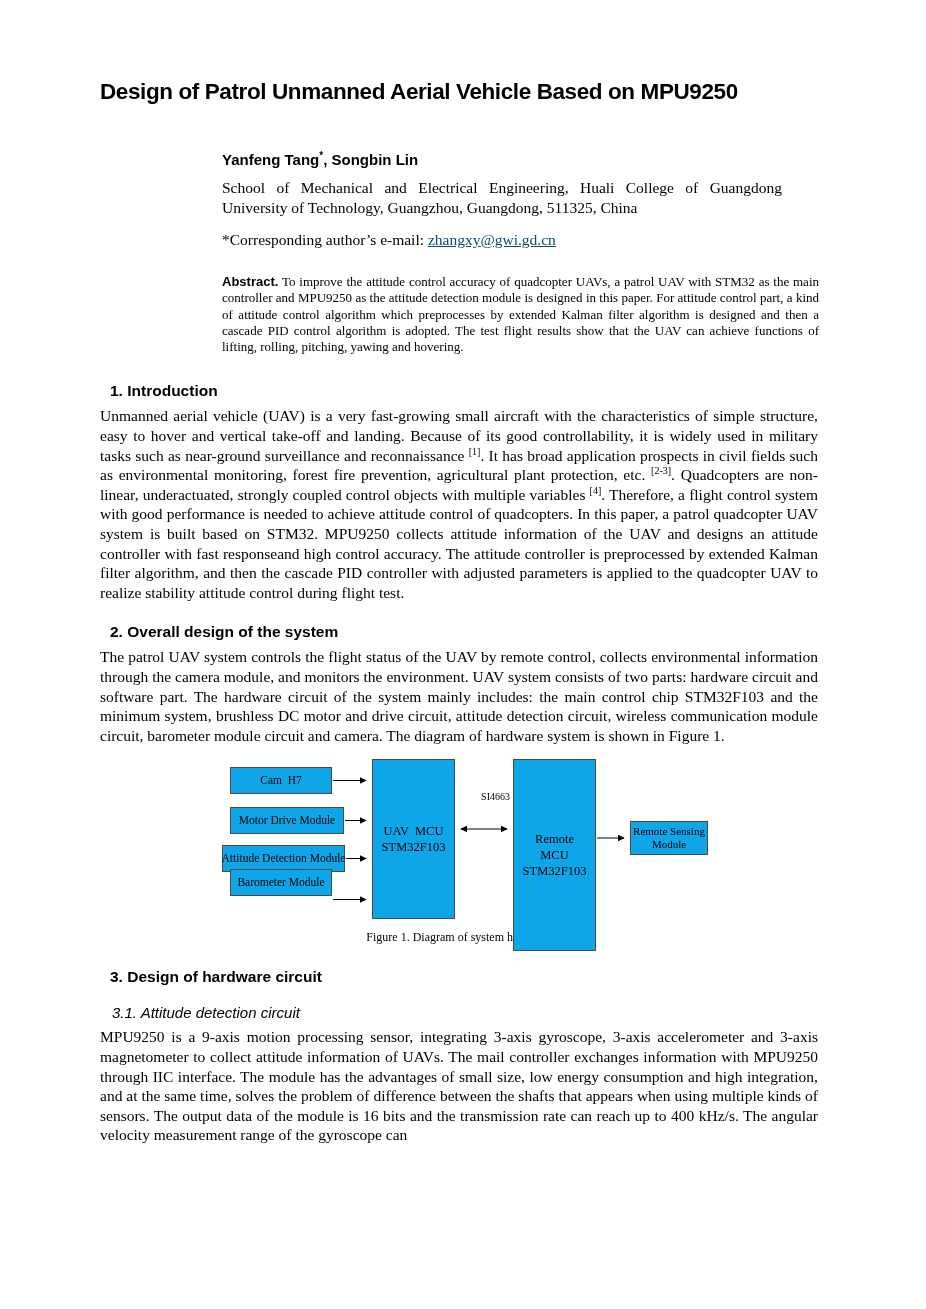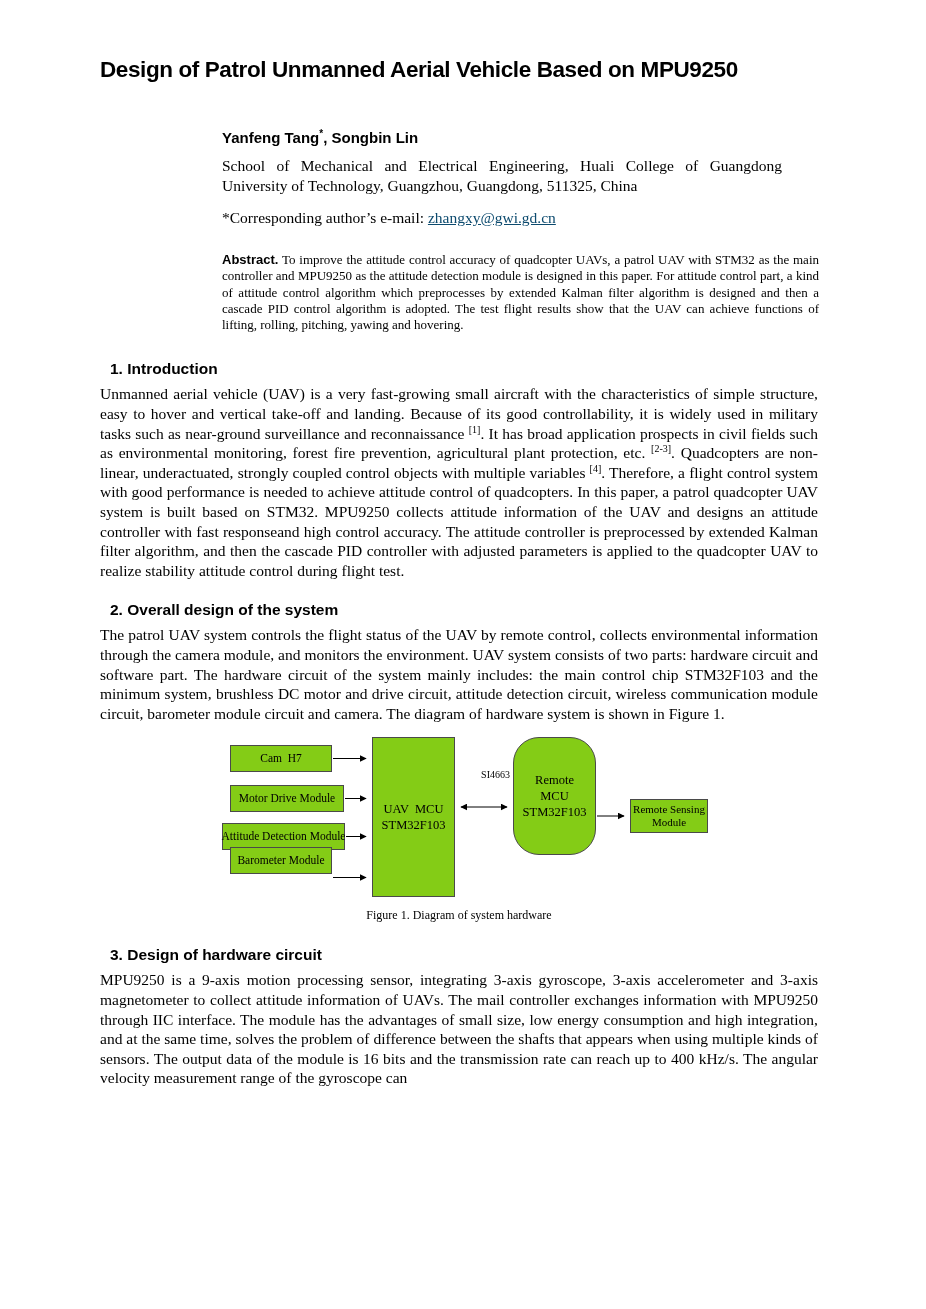--- a/index.html
+++ b/index.html
@@ -6,21 +6,21 @@
   html, body { margin: 0; padding: 0; background: #ffffff; }
   .page {
     width: 926px;
     min-height: 1309px;
     background: #ffffff;
     color: #000000;
     font-family: "Liberation Serif", serif;
     position: relative;
     overflow: hidden;
   }
-  .content { padding: 56px 108px 50px 100px; }
+  .content { padding: 78px 108px 50px 100px; }
 
   .title {
     font-family: "Liberation Sans", sans-serif;
     font-weight: bold;
     font-size: 22.5px;
     letter-spacing: -0.4px;
     line-height: 28px;
     margin: 0 0 44px 0;
   }
 
@@ -88,38 +88,38 @@
     margin: 0;
   }
   .body-para sup { font-size: 10px; line-height: 0; }
 
   
   .figure-wrap { margin-top: 14px; }
   .fig-canvas { position: relative; height: 162px; width: 710px; }
   .fig-box {
     position: absolute;
     border: 1px solid #4a4a4a;
-    background: #84cc16;
+    background: #0ea5e9;
     display: flex;
     flex-direction: column;
     align-items: center;
     justify-content: center;
     text-align: center;
     font-size: 11.5px;
     line-height: 13px;
     font-family: "Liberation Serif", serif;
   }
   .fig-box span { white-space: pre; display: block; }
   .fig-box.big { font-size: 12.5px; line-height: 16px; }
   .box-cam       { left: 130px; top: 8px;   width: 102px; height: 27px; }
   .box-motor     { left: 130px; top: 48px;  width: 114px; height: 27px; }
   .box-attitude  { left: 122px; top: 86px;  width: 123px; height: 27px; }
   .box-barometer { left: 130px; top: 110px; width: 102px; height: 27px; }
   .box-uav       { left: 272px; top: 0;     width: 83px;  height: 160px; }
-  .box-remote    { left: 413px; top: 0;     width: 83px;  height: 118px; border-radius: 26px; }
+  .box-remote    { left: 413px; top: 0;     width: 83px;  height: 192px; }
   .box-sensing   { left: 530px; top: 62px;  width: 78px;  height: 34px; font-size: 11px; text-align: right; }
   .fig-arrows { position: absolute; left: 0; top: 0; }
   .link-label {
     position: absolute;
     left: 356px; top: 32px; width: 54px;
     text-align: right;
     font-size: 10px;
     font-family: "Liberation Serif", serif;
   }
   .fig-caption {
@@ -199,16 +199,17 @@
           <span>Module</span>
         </div>
 
         <div class="link-label">SI4663</div>
       </div>
 
       <p class="fig-caption">Figure 1. Diagram of system hardware</p>
     </div>
 
     <h2 class="section-heading">3. Design of hardware circuit</h2>
+    <h3 class="sub-heading">3.1. Attitude detection circuit</h3>
     <p class="body-para">MPU9250 is a 9-axis motion processing sensor, integrating 3-axis gyroscope, 3-axis accelerometer and 3-axis magnetometer to collect attitude information of UAVs. The mail controller exchanges information with MPU9250 through IIC interface. The module has the advantages of small size, low energy consumption and high integration, and at the same time, solves the problem of difference between the shafts that appears when using multiple kinds of sensors. The output data of the module is 16 bits and the transmission rate can reach up to 400 kHz/s. The angular velocity measurement range of the gyroscope can</p>
 
   </div>
 </div>
 
 </body></html>

